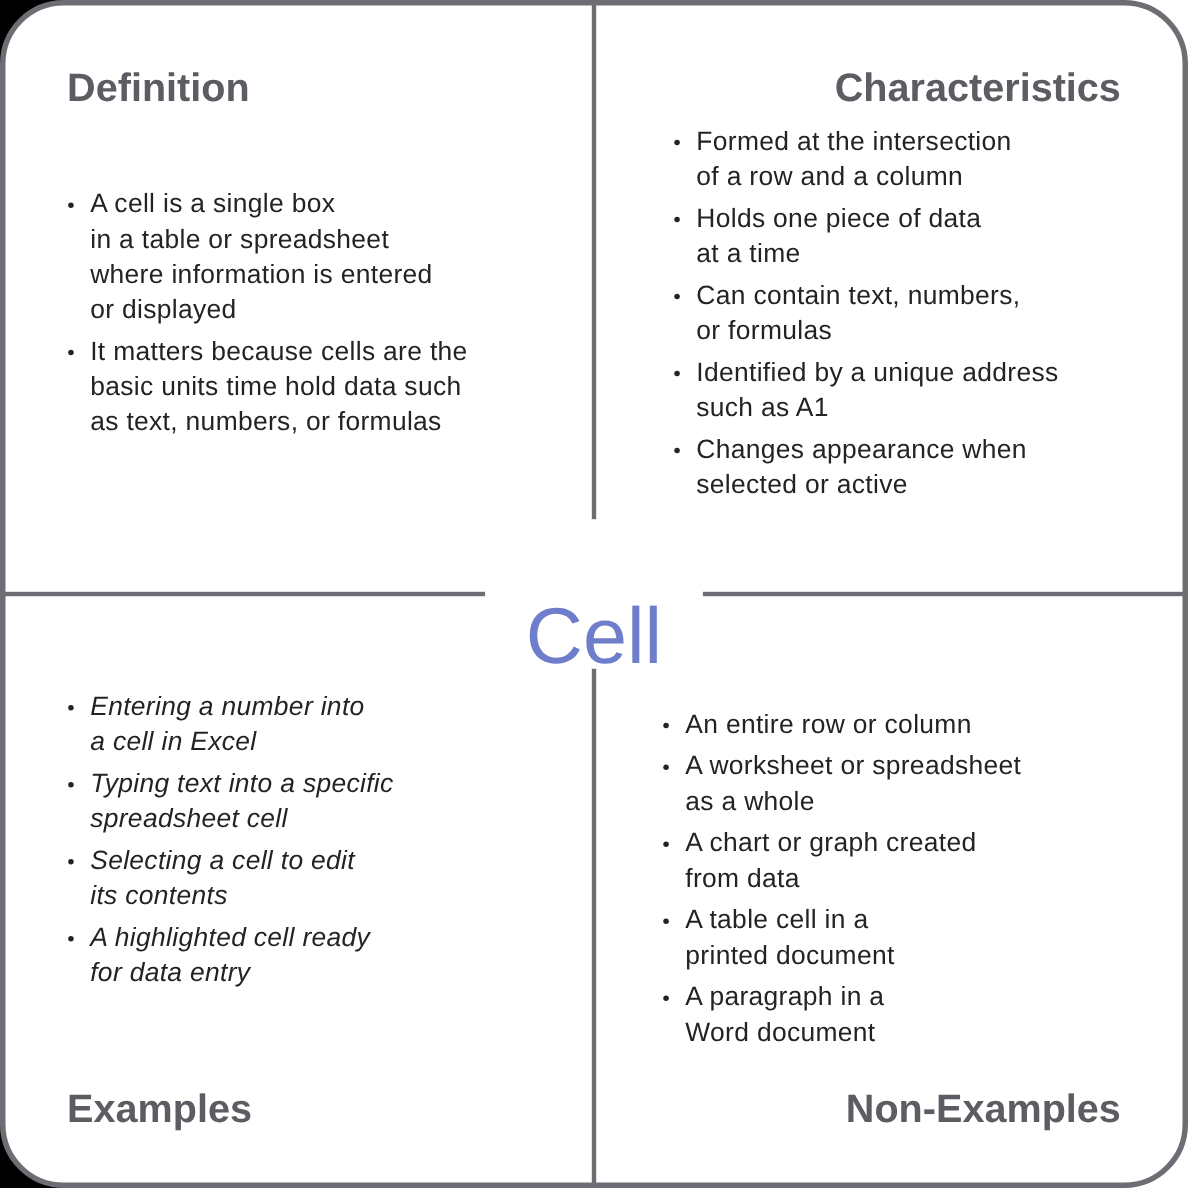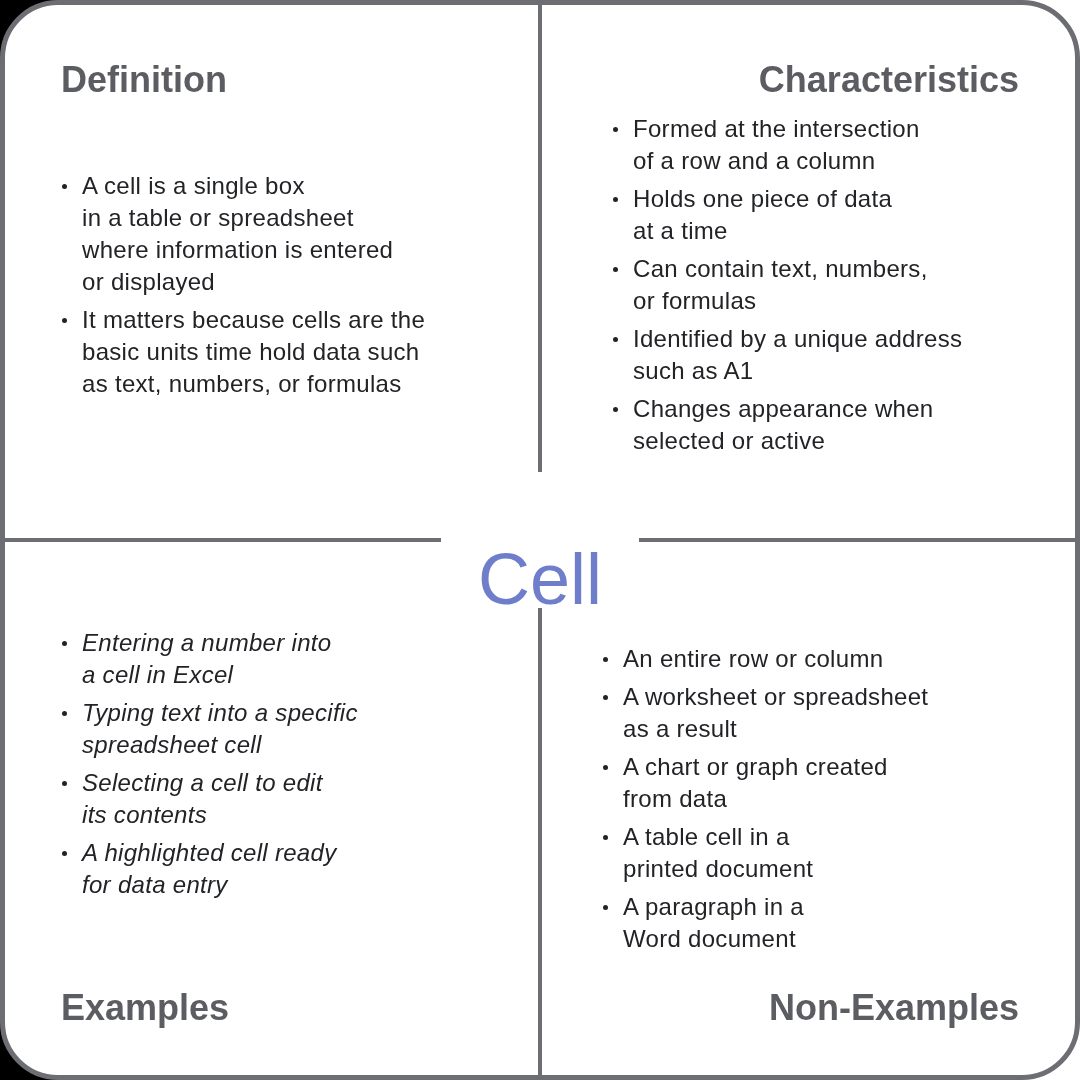--- a/index.html
+++ b/index.html
@@ -154,21 +154,21 @@
     <li>Selecting a cell to edit
 its contents</li>
     <li>A highlighted cell ready
 for data entry</li>
   </ul>
   <div class="heading ex">Examples</div>
 
   <ul class="bullets list-nonex">
     <li>An entire row or column</li>
     <li>A worksheet or spreadsheet
-as a result</li>
+as a whole</li>
     <li>A chart or graph created
 from data</li>
     <li>A table cell in a
 printed document</li>
     <li>A paragraph in a
 Word document</li>
   </ul>
   <div class="heading nonex">Non-Examples</div>
 </div>
 

